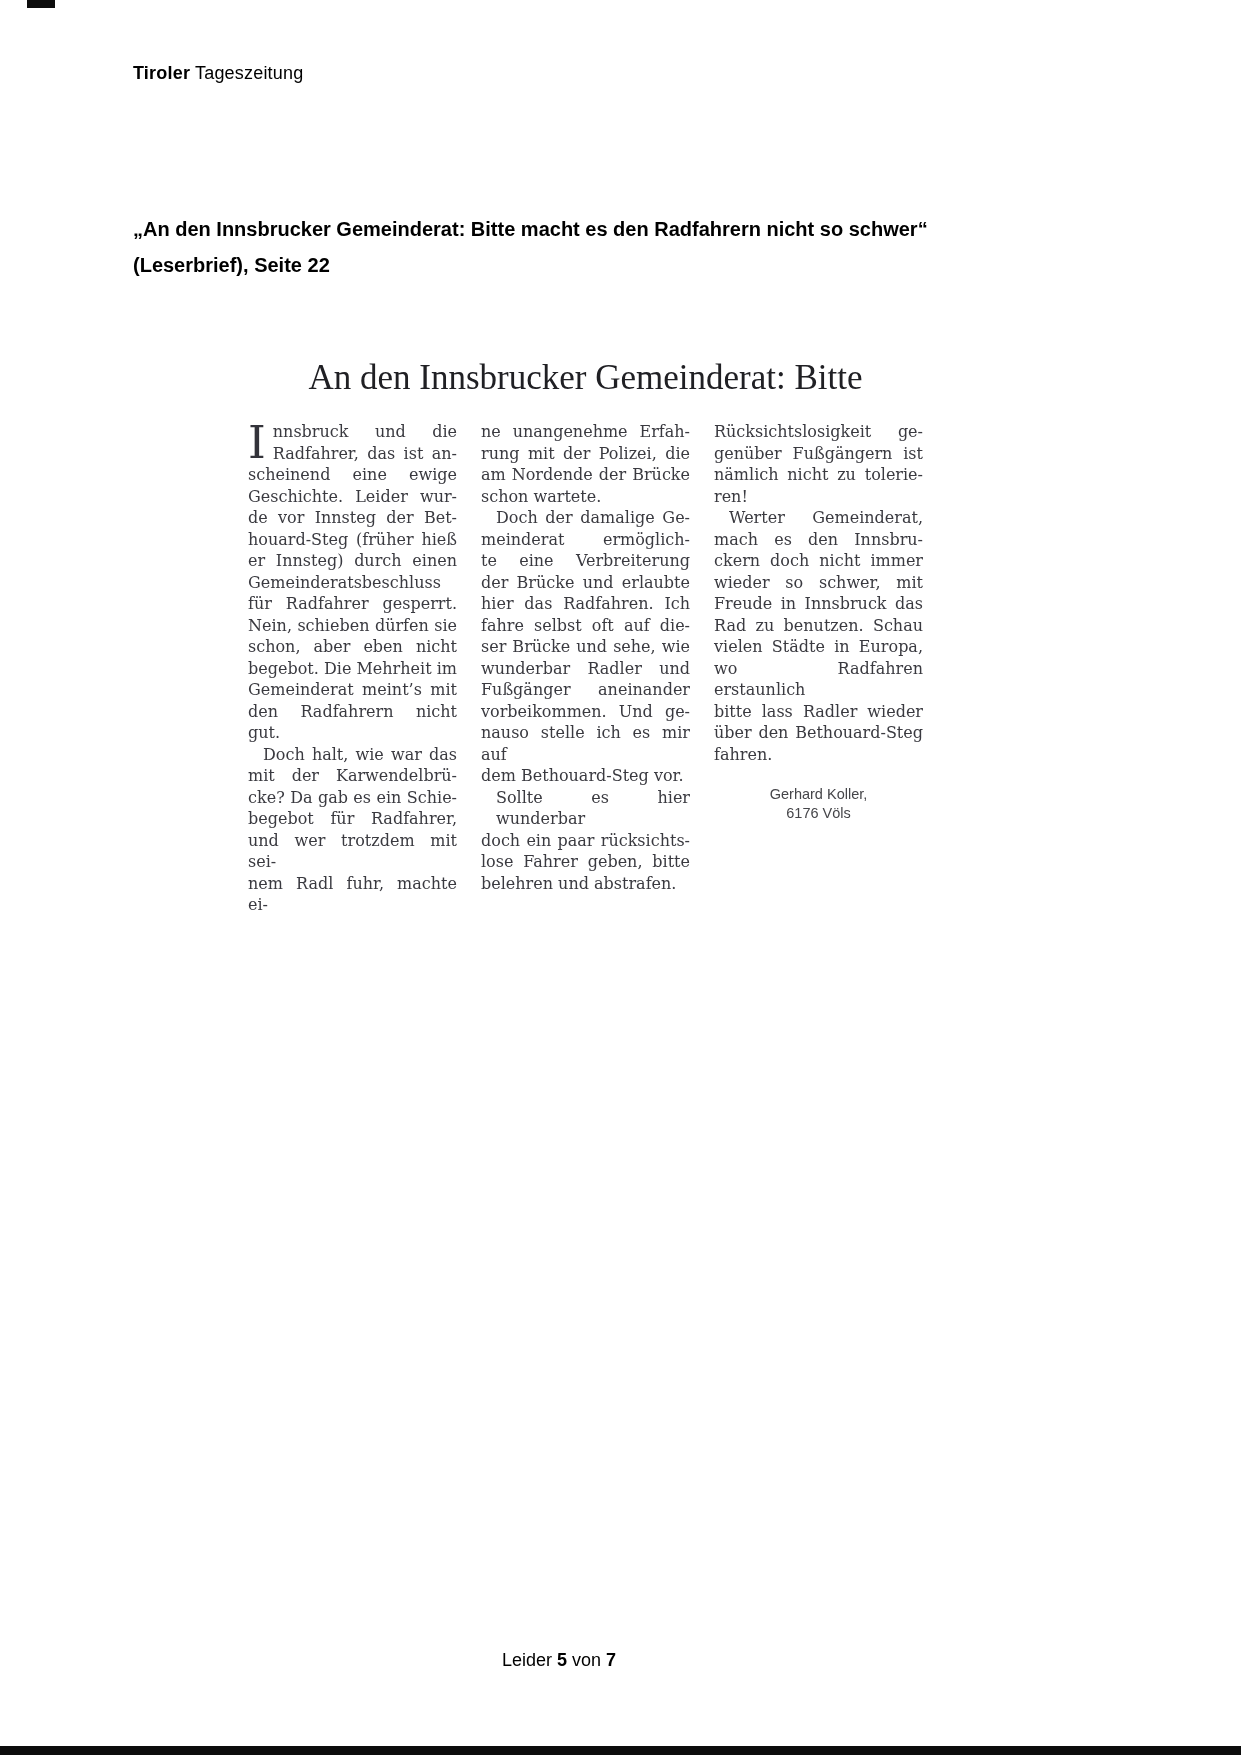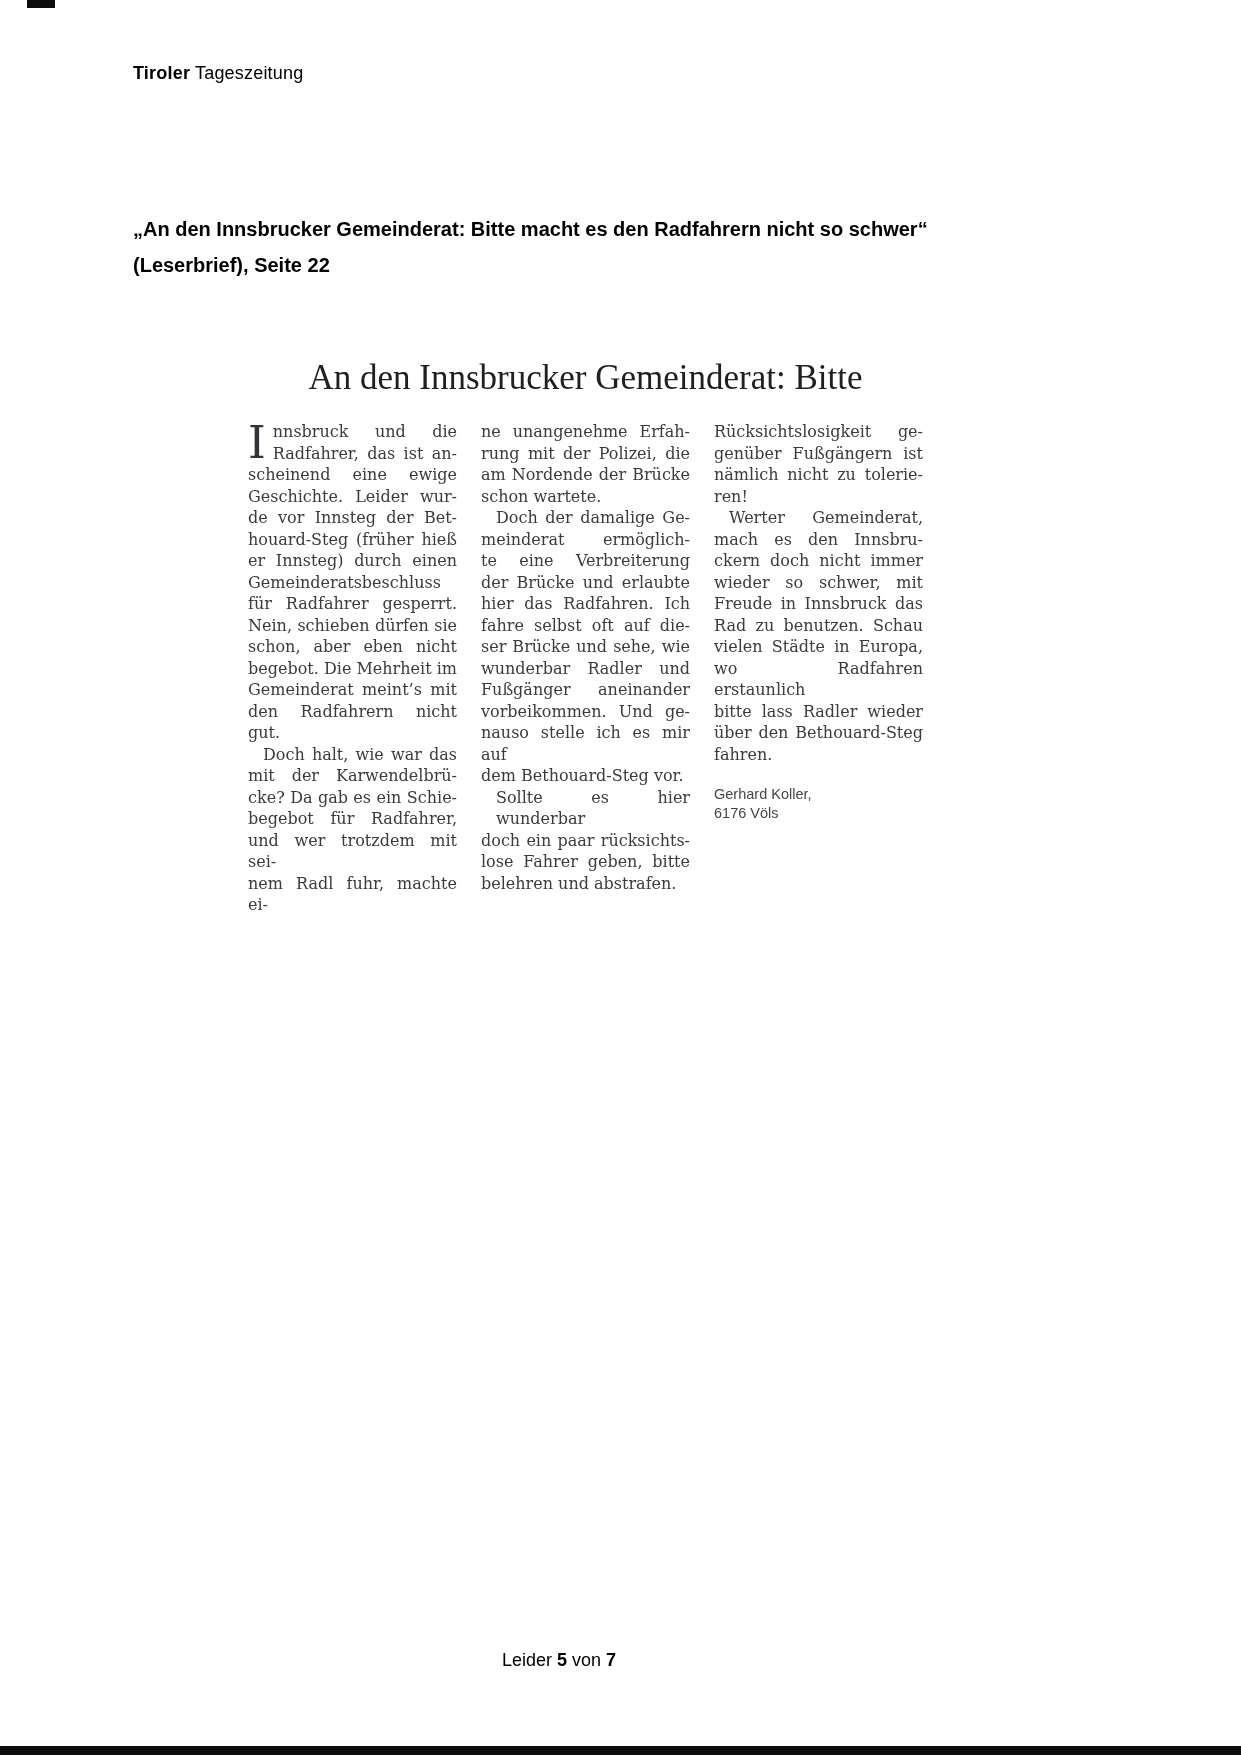--- a/index.html
+++ b/index.html
@@ -98,20 +98,21 @@
     padding-right: 7px;
     padding-top: 2px;
     color: #33333a;
   }
   .signature {
     margin-top: 20px;
     font-family: "Liberation Sans", sans-serif;
     font-size: 14.5px;
     line-height: 19px;
     color: #454549;
+    text-align: center;
   }
   
   .footer {
     position: absolute;
     left: 133px;
     top: 1650px;
     width: 852px;
     text-align: center;
     font-size: 18px;
     color: #000000;

